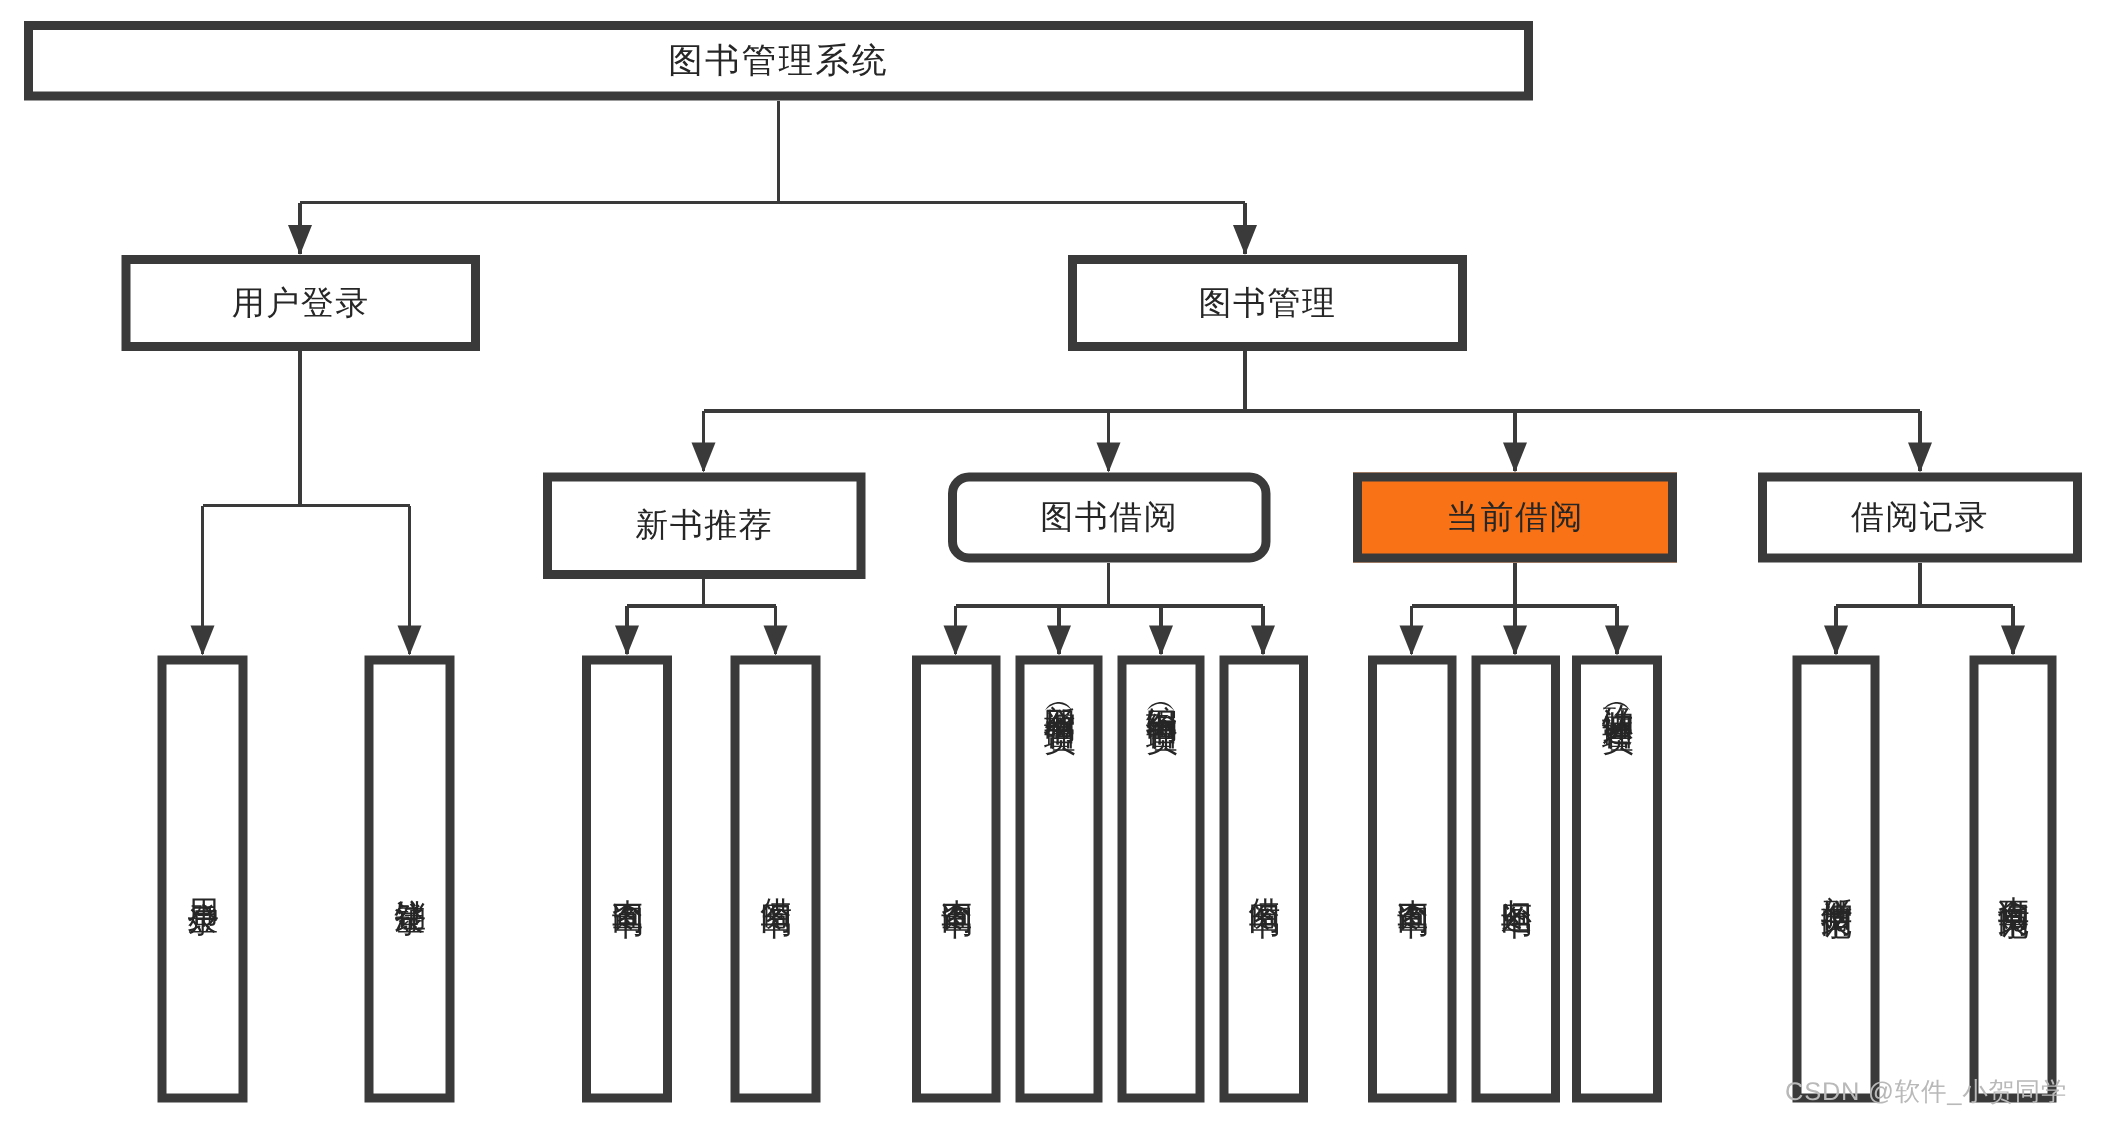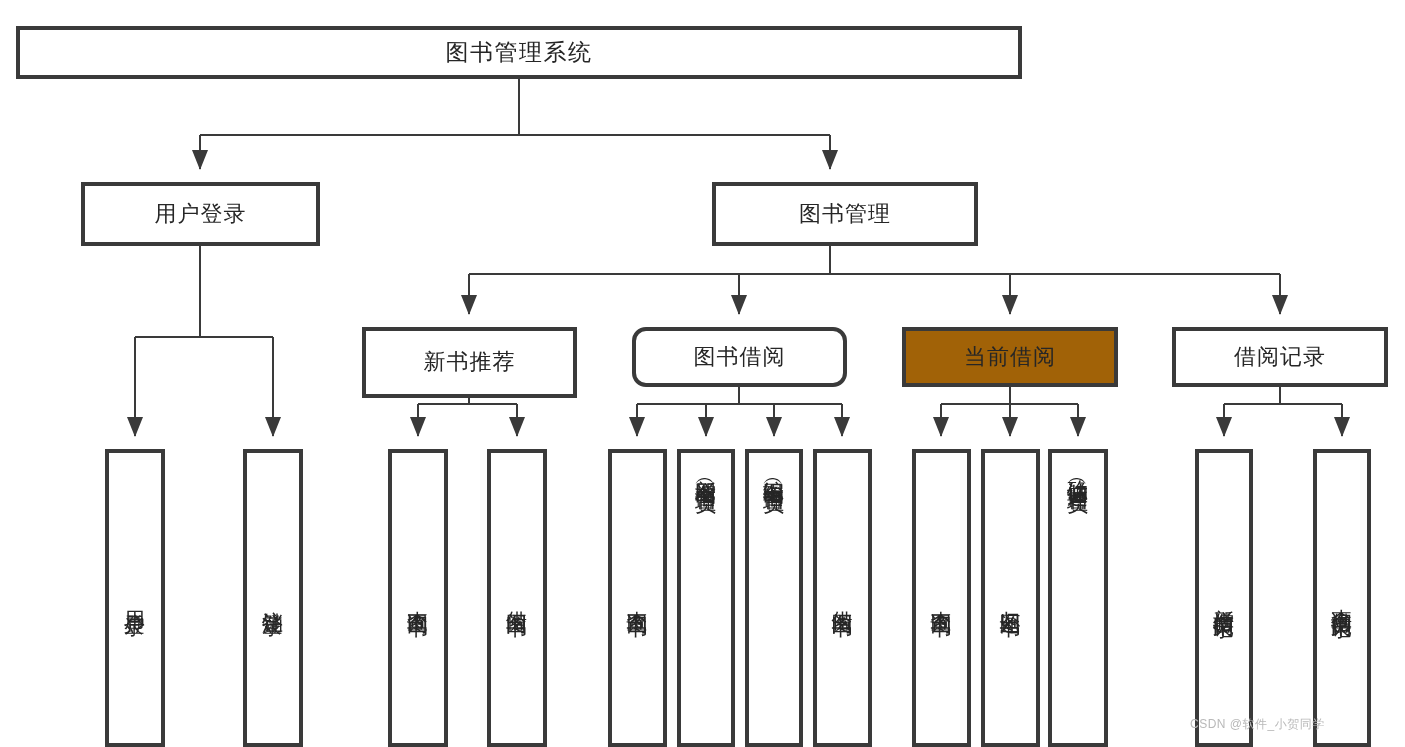--- a/index.html
+++ b/index.html
@@ -19,27 +19,26 @@
   #wires{
     position:absolute;
     left:0; top:0;
     width:1405px; height:747px;
     pointer-events:none;
   }
   .node{
     position:absolute;
     box-sizing:border-box;
     background:#ffffff;
-    border:4px solid #15803d;
+    border:6px solid #15803d;
     display:flex;
     align-items:center;
     justify-content:center;
     color:#262626;
     z-index:2;
-    margin-top:12px;
   }
   .node .lbl{
     display:block;
     text-align:center;
     line-height:1.12;
     white-space:nowrap;
   }
   
   .node.horiz .lbl{
     font-size:22px;
@@ -64,21 +63,21 @@
     white-space:nowrap;
     margin-top:0;
   }
   
   .node.vert.centered{
     align-items:center;
     padding-top:0;
   }
   .watermark{
     position:absolute;
-    font-size:12px;
+    font-size:17px;
     color:#b9b9b9;
     letter-spacing:0.5px;
     white-space:nowrap;
     z-index:5;
     user-select:none;
   }
 </style>
 </head>
 <body>
 
@@ -148,21 +147,21 @@
       </div>
       <div class="node horiz" style="left: 712px; top: 170px; width: 266px; height: 64px; border-color: rgb(58, 58, 58); background: rgb(255, 255, 255); color: rgb(38, 38, 38);">
         <span class="lbl">图书管理</span>
       </div>
       <div class="node horiz" style="left: 362px; top: 315px; width: 215px; height: 71px; border-color: rgb(58, 58, 58); background: rgb(255, 255, 255); color: rgb(38, 38, 38);">
         <span class="lbl">新书推荐</span>
       </div>
       <div class="node horiz" style="left: 632px; top: 315px; width: 215px; height: 60px; border-color: rgb(58, 58, 58); background: rgb(255, 255, 255); color: rgb(38, 38, 38); border-radius: 14px;">
         <span class="lbl">图书借阅</span>
       </div>
-      <div class="node horiz" style="left: 902px; top: 315px; width: 216px; height: 60px; border-color: rgb(58, 58, 58); background: #a16207; color: rgb(38, 38, 38);">
+      <div class="node horiz" style="left: 902px; top: 315px; width: 216px; height: 60px; border-color: rgb(58, 58, 58); background: #f97316; color: rgb(38, 38, 38);">
         <span class="lbl">当前借阅</span>
       </div>
       <div class="node horiz" style="left: 1172px; top: 315px; width: 216px; height: 60px; border-color: rgb(58, 58, 58); background: rgb(255, 255, 255); color: rgb(38, 38, 38); align-items: center;">
         <span class="lbl">借阅记录</span>
       </div>
       <div class="node vert centered" style="left: 105px; top: 437px; width: 60px; height: 298px; border-color: rgb(58, 58, 58); background: rgb(255, 255, 255); color: rgb(38, 38, 38);">
         <span class="lbl">用户登录</span>
       </div>
       <div class="node vert centered" style="left: 243px; top: 437px; width: 60px; height: 298px; border-color: rgb(58, 58, 58); background: rgb(255, 255, 255); color: rgb(38, 38, 38);">
         <span class="lbl">注销登录</span>

